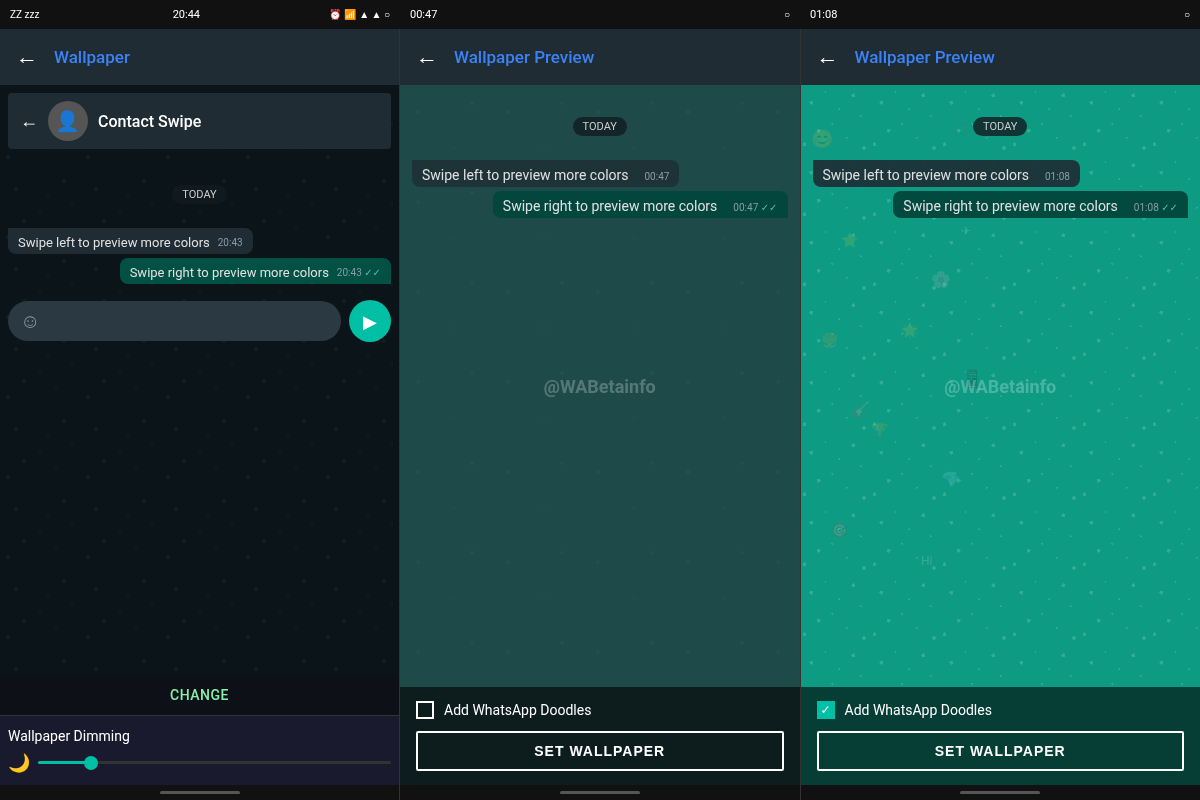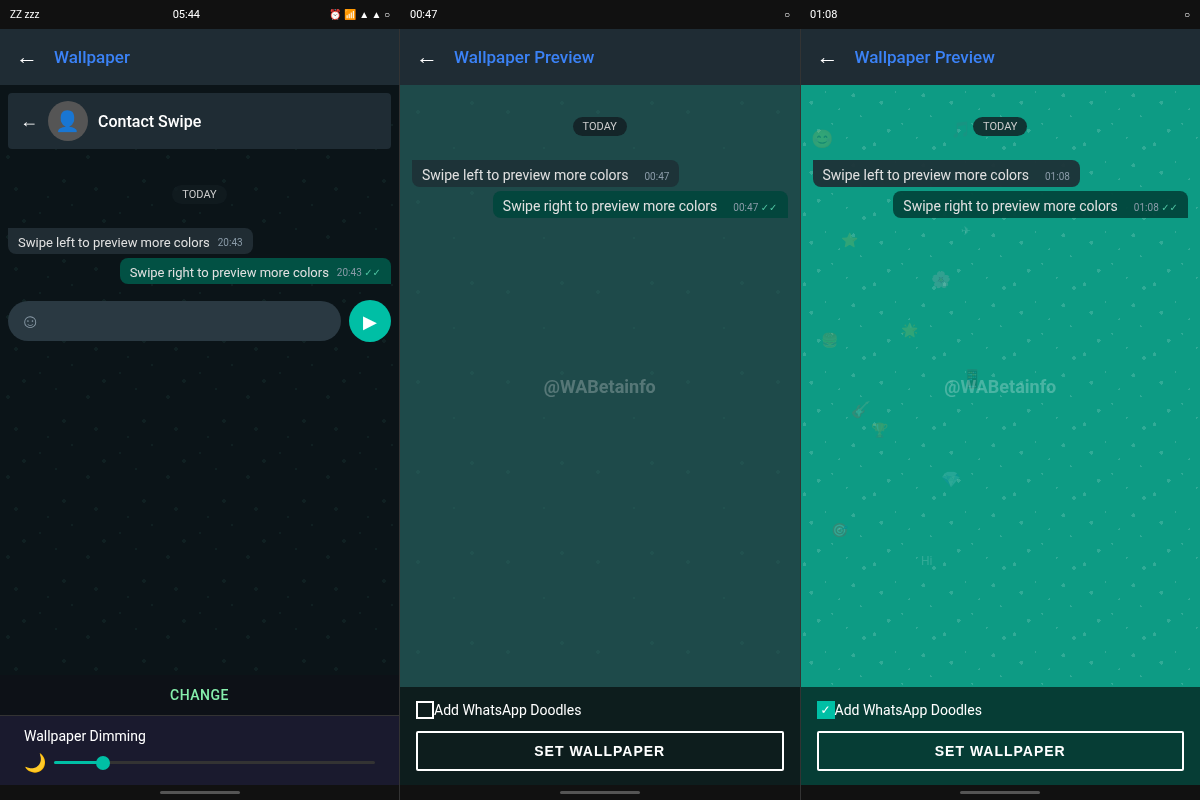--- a/index.html
+++ b/index.html
@@ -263,21 +263,21 @@
       font-size: 14px;
       font-weight: 500;
       padding: 12px;
       cursor: pointer;
       letter-spacing: 0.5px;
     }
 
     
     .dimming-section {
       background: #1a1a2e;
-      padding: 12px 24px;
+      padding: 12px 8px;
       flex-shrink: 0;
       border-top: 1px solid #333;
     }
     .dimming-label {
       color: #fff;
       font-size: 14px;
       margin-bottom: 8px;
     }
     .dimming-slider {
       display: flex;
@@ -337,20 +337,21 @@
       display: flex;
       flex-direction: column;
       gap: 12px;
       flex-shrink: 0;
       z-index: 1;
     }
 
     .checkbox-row {
       display: flex;
       align-items: center;
+      gap: 10px;
       color: #fff;
       font-size: 14px;
       text-align: center;
     }
 
     .checkbox-box {
       width: 18px;
       height: 18px;
       border: 2px solid #fff;
       background: transparent;
@@ -450,21 +451,21 @@
       border-radius: 2px;
     }
   </style>
 </head>
 <body>
 
 <div class="status-bar">
 
   <div class="status-section" style="flex:400px; max-width:400px; min-width:400px;">
     <span style="font-size:10px; margin-right:4px;">ZZ zzz</span>
-    <span style="margin:0 auto;">05:44</span>
+    <span style="margin:0 auto;">20:44</span>
     <span style="font-size:10px;">⏰ 📶 ▲ ▲ ○</span>
   </div>
 
   <div class="status-section center" style="flex:1;">
     <span>00:47</span>
     <span style="margin-left:auto; font-size:10px;">○</span>
   </div>
 
   <div class="status-section" style="flex:1; justify-content:center;">
     <span>01:08</span>

